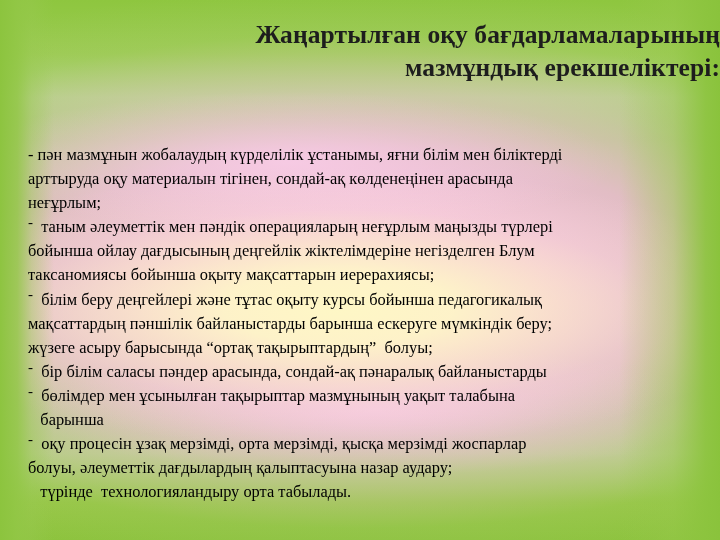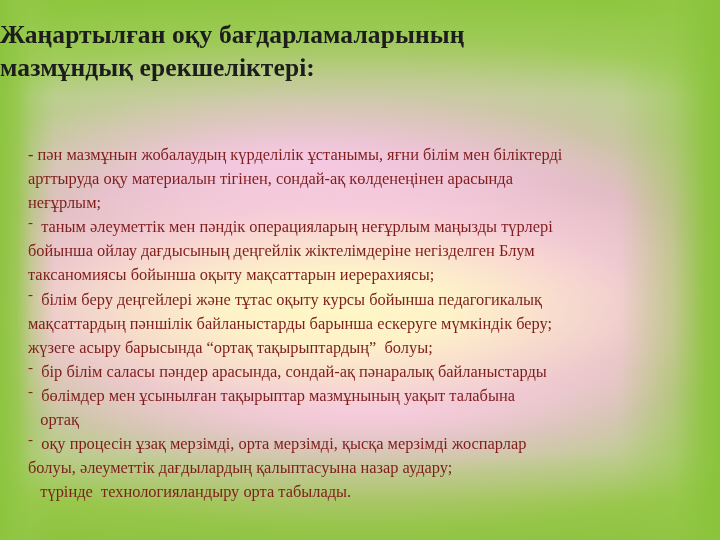--- a/index.html
+++ b/index.html
@@ -83,21 +83,21 @@
         rgba(140,196,62,0.92) 98%,
         rgba(138,195,60,1) 100%);
   }
 
   
   #title-block {
     position: absolute;
     left: 0;
     top: 18px;
     width: 720px;
-    text-align: left;
+    text-align: right;
     z-index: 4;
   }
   .title-line {
     font-family: "Liberation Serif", "DejaVu Serif", serif;
     font-weight: bold;
     font-size: 25.5px;
     line-height: 33px;
     color: #1d1d1d;
     letter-spacing: 0.1px;
   }
@@ -105,21 +105,21 @@
   
   #body-block {
     position: absolute;
     left: 28px;
     top: 143px;
     width: 668px;
     z-index: 4;
     font-family: "Liberation Serif", "DejaVu Serif", serif;
     font-size: 16.4px;
     line-height: 24.1px;
-    color: #7f1d1d;
+    color: #000000;
   }
   .para {
     margin: 0;
     padding: 0;
     white-space: pre-wrap;
   }
   .bullet-dash {
     font-family: "Liberation Serif", "DejaVu Serif", serif;
   }
   .raised {
@@ -150,19 +150,19 @@
       <div class="para"><span>арттыруда оқу материалын тігінен, сондай-ақ көлденеңінен арасында</span></div>
       <div class="para"><span>неғұрлым;</span></div>
       <div class="para"><span class="bullet-dash raised">-</span><span>  таным әлеуметтік мен пәндік операцияларың неғұрлым маңызды түрлері</span></div>
       <div class="para"><span>бойынша ойлау дағдысының деңгейлік жіктелімдеріне негізделген Блум</span></div>
       <div class="para"><span>таксаномиясы бойынша оқыту мақсаттарын иерерахиясы;</span></div>
       <div class="para"><span class="bullet-dash raised">-</span><span>  білім беру деңгейлері және тұтас оқыту курсы бойынша педагогикалық</span></div>
       <div class="para"><span>мақсаттардың пәншілік байланыстарды барынша ескеруге мүмкіндік беру;</span></div>
       <div class="para"><span>жүзеге асыру барысында “ортақ тақырыптардың”  болуы;</span></div>
       <div class="para"><span class="bullet-dash raised">-</span><span>  бір білім саласы пәндер арасында, сондай-ақ пәнаралық байланыстарды</span></div>
       <div class="para"><span class="bullet-dash raised">-</span><span>  бөлімдер мен ұсынылған тақырыптар мазмұнының уақыт талабына</span></div>
-      <div class="para"><span>   ортақ</span></div>
+      <div class="para"><span>   барынша</span></div>
       <div class="para"><span class="bullet-dash raised">-</span><span>  оқу процесін ұзақ мерзімді, орта мерзімді, қысқа мерзімді жоспарлар</span></div>
       <div class="para"><span>болуы, әлеуметтік дағдылардың қалыптасуына назар аудару;</span></div>
       <div class="para"><span>   түрінде  технологияландыру орта табылады.</span></div>
     </div>
 
 </div>
 
 </body></html>

